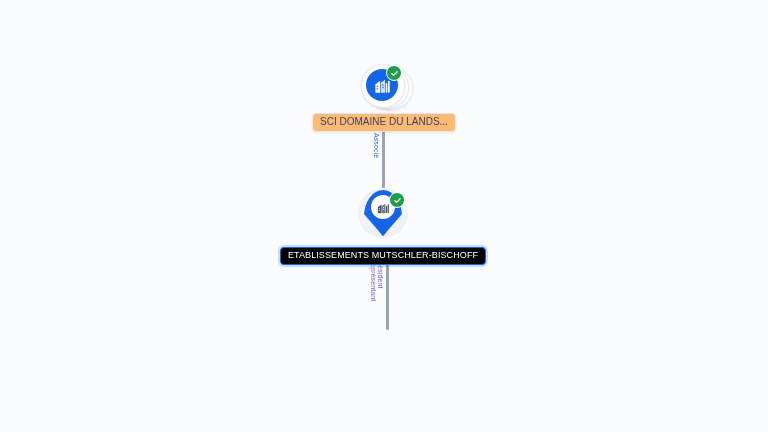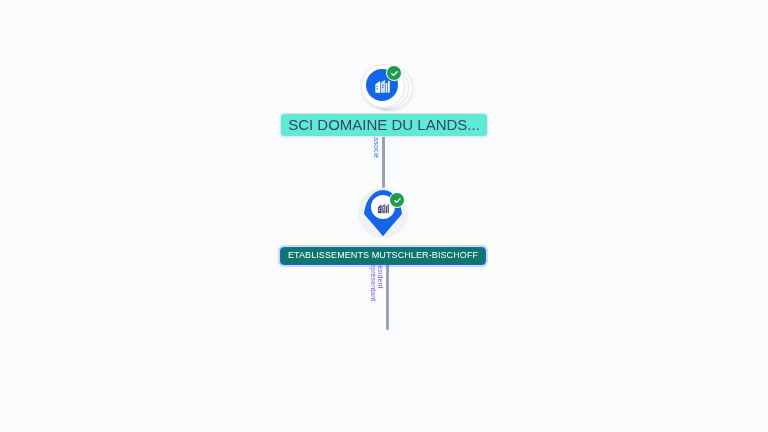--- a/index.html
+++ b/index.html
@@ -158,32 +158,32 @@
     border: 1.5px solid #ffffff;
     display: flex;
     align-items: center;
     justify-content: center;
     z-index: 4;
   }
 
   
   .label {
     margin-top: 3px;
-    background: #5eead4;
+    background: #fdba74;
     border: 1px solid #e4e7ee;
     border-radius: 4px;
     padding: 3px 7px 4px 7px;
-    font-size: 15px;
+    font-size: 10px;
     line-height: 1;
     color: #3b4363;
     white-space: nowrap;
     box-shadow: 0 1px 2px rgba(30,40,70,0.08);
   }
   .label.selected {
-    background: #0f766e;
+    background: #000000;
     border-color: #1565e8;
     color: #ffffff;
     box-shadow: 0 0 0 2px rgba(21,101,232,0.22);
     font-size: 9px;
     letter-spacing: 0.1px;
   }
 
   
   .edge {
     position: absolute;

